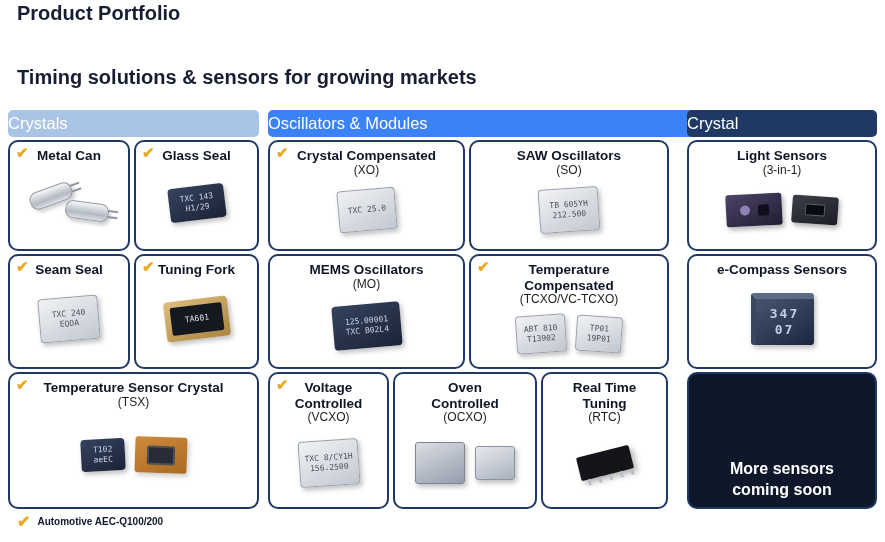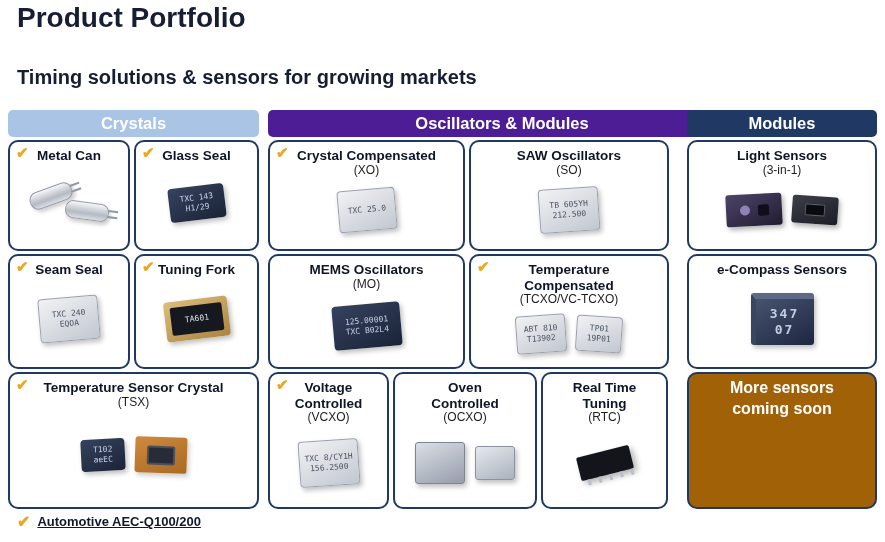--- a/index.html
+++ b/index.html
@@ -1,23 +1,23 @@
 <!DOCTYPE html>
 <html><head>
 <meta charset="utf-8">
 <style>
   body{margin:0;background:#fff;}
   .canvas{position:relative;width:885px;height:542px;background:#fff;overflow:hidden;
           font-family:"Liberation Sans",sans-serif;}
-  .title{position:absolute;left:17px;top:2px;font-size:28px;font-weight:700;color:#171d33;}
+  .title{position:absolute;left:17px;top:2px;font-size:20px;font-weight:700;color:#171d33;}
   .subtitle{position:absolute;left:17px;top:66px;font-size:20px;font-weight:700;color:#171d33;}
-  .colhdr{position:absolute;top:110px;height:27px;line-height:27px;text-align:center;color:#fff;
-          font-size:16.5px;font-weight:700;border-radius:5px;}
+  .colhdr{position:absolute;top:110px;height:27px;line-height:27px;text-align:left;color:#fff;
+          font-size:16.5px;font-weight:400;border-radius:5px;}
   .hdr-crystals{left:8px;width:251px;background:#a9c4e4;}
-  .hdr-osc{left:268px;width:468px;background:#4c1d95;}
+  .hdr-osc{left:268px;width:468px;background:#3b82f6;}
   .hdr-sensors{left:687px;width:190px;background:#1f3864;}
   .cell{position:absolute;background:#fff;border:2px solid #1f3864;border-radius:10px;
         box-sizing:border-box;display:flex;flex-direction:column;padding:4px 4px 6px;}
   .check{position:absolute;left:6px;top:2px;color:#eaa821;font-size:15px;font-weight:700;}
   .cell-title{text-align:center;font-weight:700;font-size:13.5px;color:#0d1526;line-height:1.15;padding:2px 14px 0;}
   .cell-sub{text-align:center;font-size:12px;color:#1c1c1c;line-height:1.15;}
   .photo{flex:1;display:flex;align-items:center;justify-content:center;gap:10px;}
   .chip{display:flex;flex-direction:column;align-items:center;justify-content:center;border-radius:4px;
         box-shadow:2px 3px 5px rgba(0,0,0,.25);}
   .chip-dark{background:linear-gradient(155deg,#36435f,#1a2336);color:#c7d2e8;}
@@ -61,37 +61,37 @@
       box-shadow:2px 3px 5px rgba(0,0,0,.3);}
   .ls-eye{width:10px;height:10px;border-radius:50%;background:#8f82b5;}
   .ls-eye2{width:11px;height:11px;border-radius:2px;background:#100d1c;}
   .ls-b{width:46px;height:28px;background:linear-gradient(155deg,#3c3e49,#1c1d25);border-radius:3px;
       display:flex;align-items:center;justify-content:center;transform:rotate(4deg);
       box-shadow:2px 3px 5px rgba(0,0,0,.3);}
   .ls-win{width:18px;height:10px;background:#0a0b10;border:1px solid #5a5e6a;}
   .ec{width:58px;height:46px;background:linear-gradient(150deg,#47546f,#1c2640);
       border-top:6px solid #5c6a86;border-left:5px solid #394660;border-radius:3px;}
   .ec .mk{font-size:13px;font-weight:700;letter-spacing:2px;color:#c3cde1;}
-  .cell-dark{background:#a16207;color:#fff;align-items:center;justify-content:flex-start;}
+  .cell-dark{background:#0f172a;color:#fff;align-items:center;justify-content:flex-end;}
   .more-text{font-size:16px;font-weight:700;text-align:center;line-height:1.3;padding:0 26px;}
   .footnote{position:absolute;left:17px;top:512px;display:flex;align-items:center;gap:7px;}
   .check-fn{color:#eaa821;font-size:16px;font-weight:700;}
-  .fn-text{font-size:13px;font-weight:700;color:#10182e;text-decoration:underline;}
+  .fn-text{font-size:10px;font-weight:700;color:#10182e;}
 </style>
 </head>
 <body>
 
 <div class="canvas">
 
   <div class="title">Product Portfolio</div>
   <div class="subtitle">Timing solutions &amp; sensors for growing markets</div>
 
   <div class="colhdr hdr-crystals">Crystals</div>
   <div class="colhdr hdr-osc">Oscillators &amp; Modules</div>
-  <div class="colhdr hdr-sensors">Modules</div>
+  <div class="colhdr hdr-sensors">Crystal</div>
 
   <div class="cell" style="left:8px;top:140px;width:122px;height:111px;">
     <span class="check">✔</span>
     <div class="cell-title">Metal Can</div>
     <div class="photo">
       <div class="can can-a">
           <span class="lead l1"></span>
           <span class="lead l2"></span>
         </div>
       <div class="can can-b">

